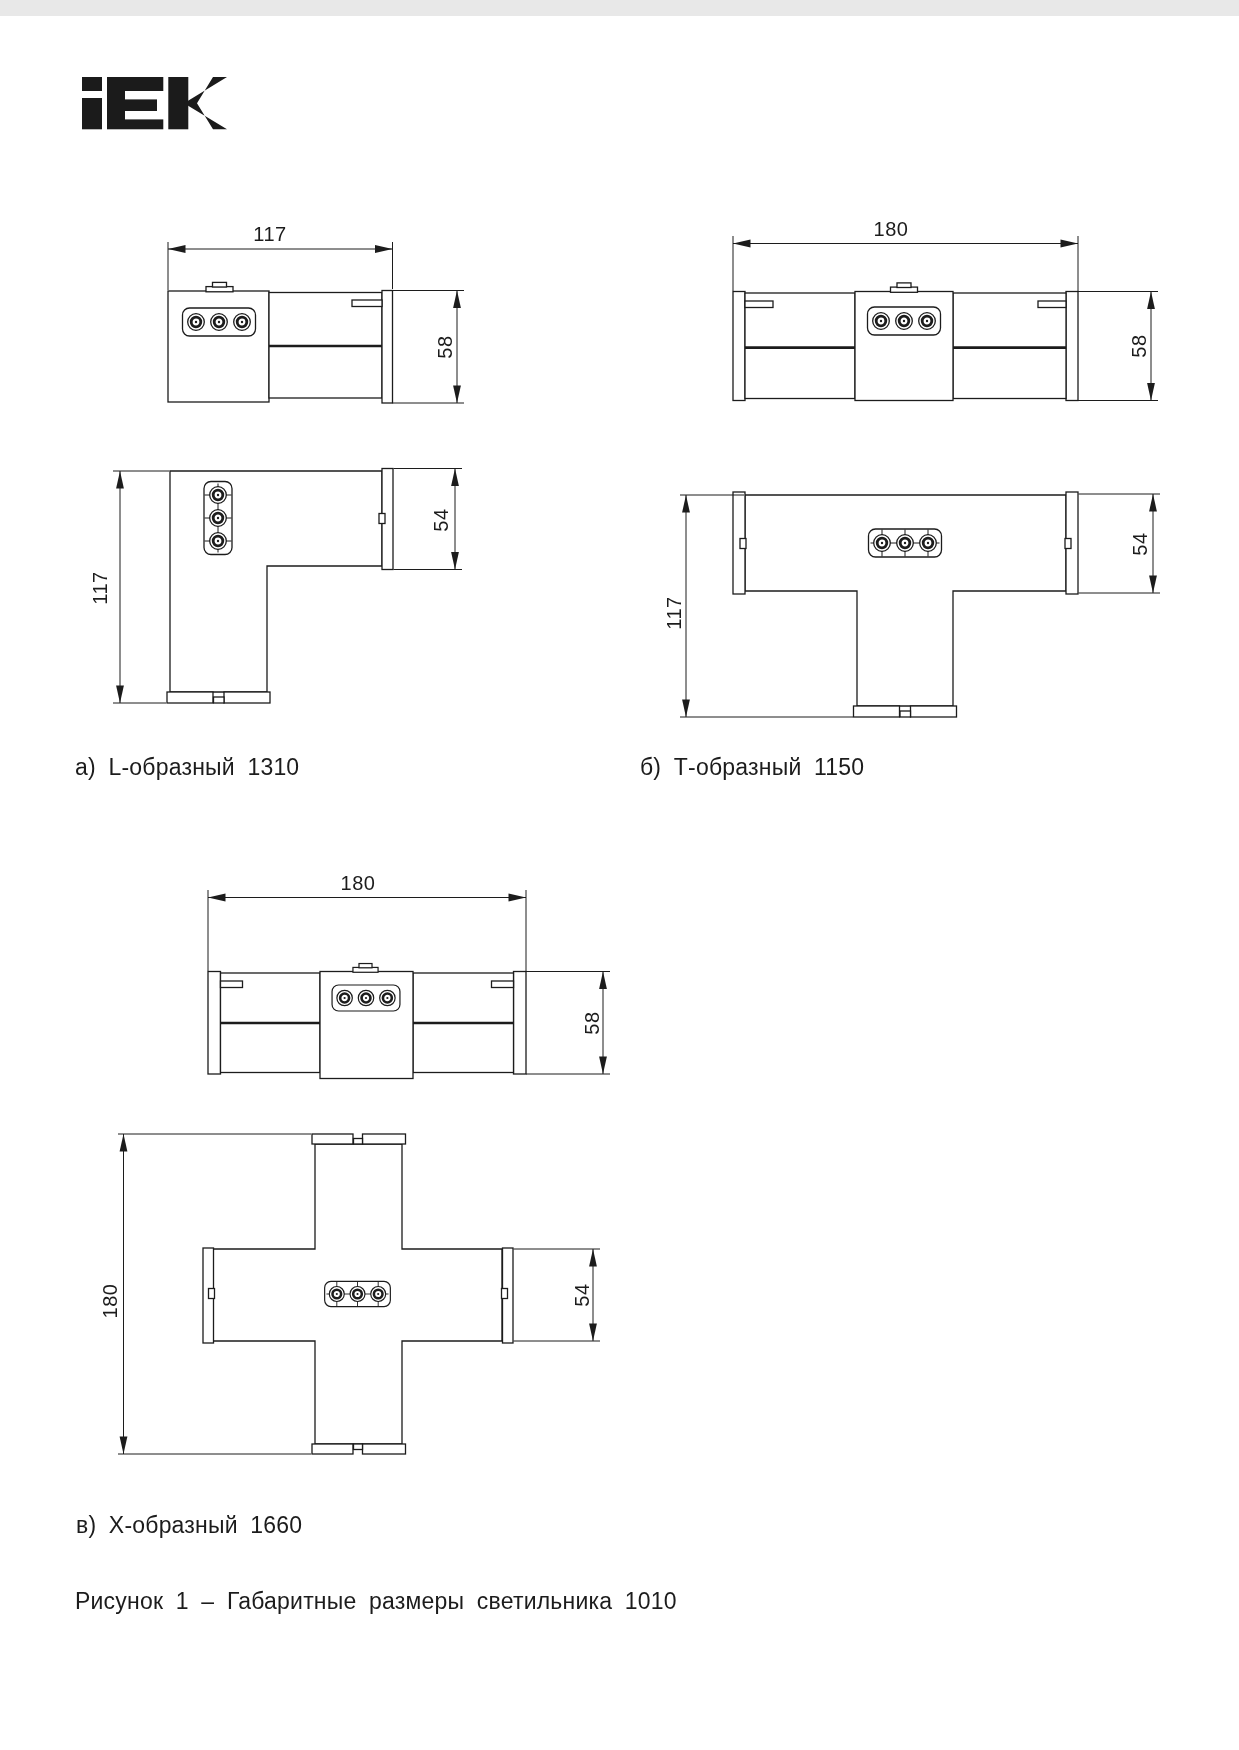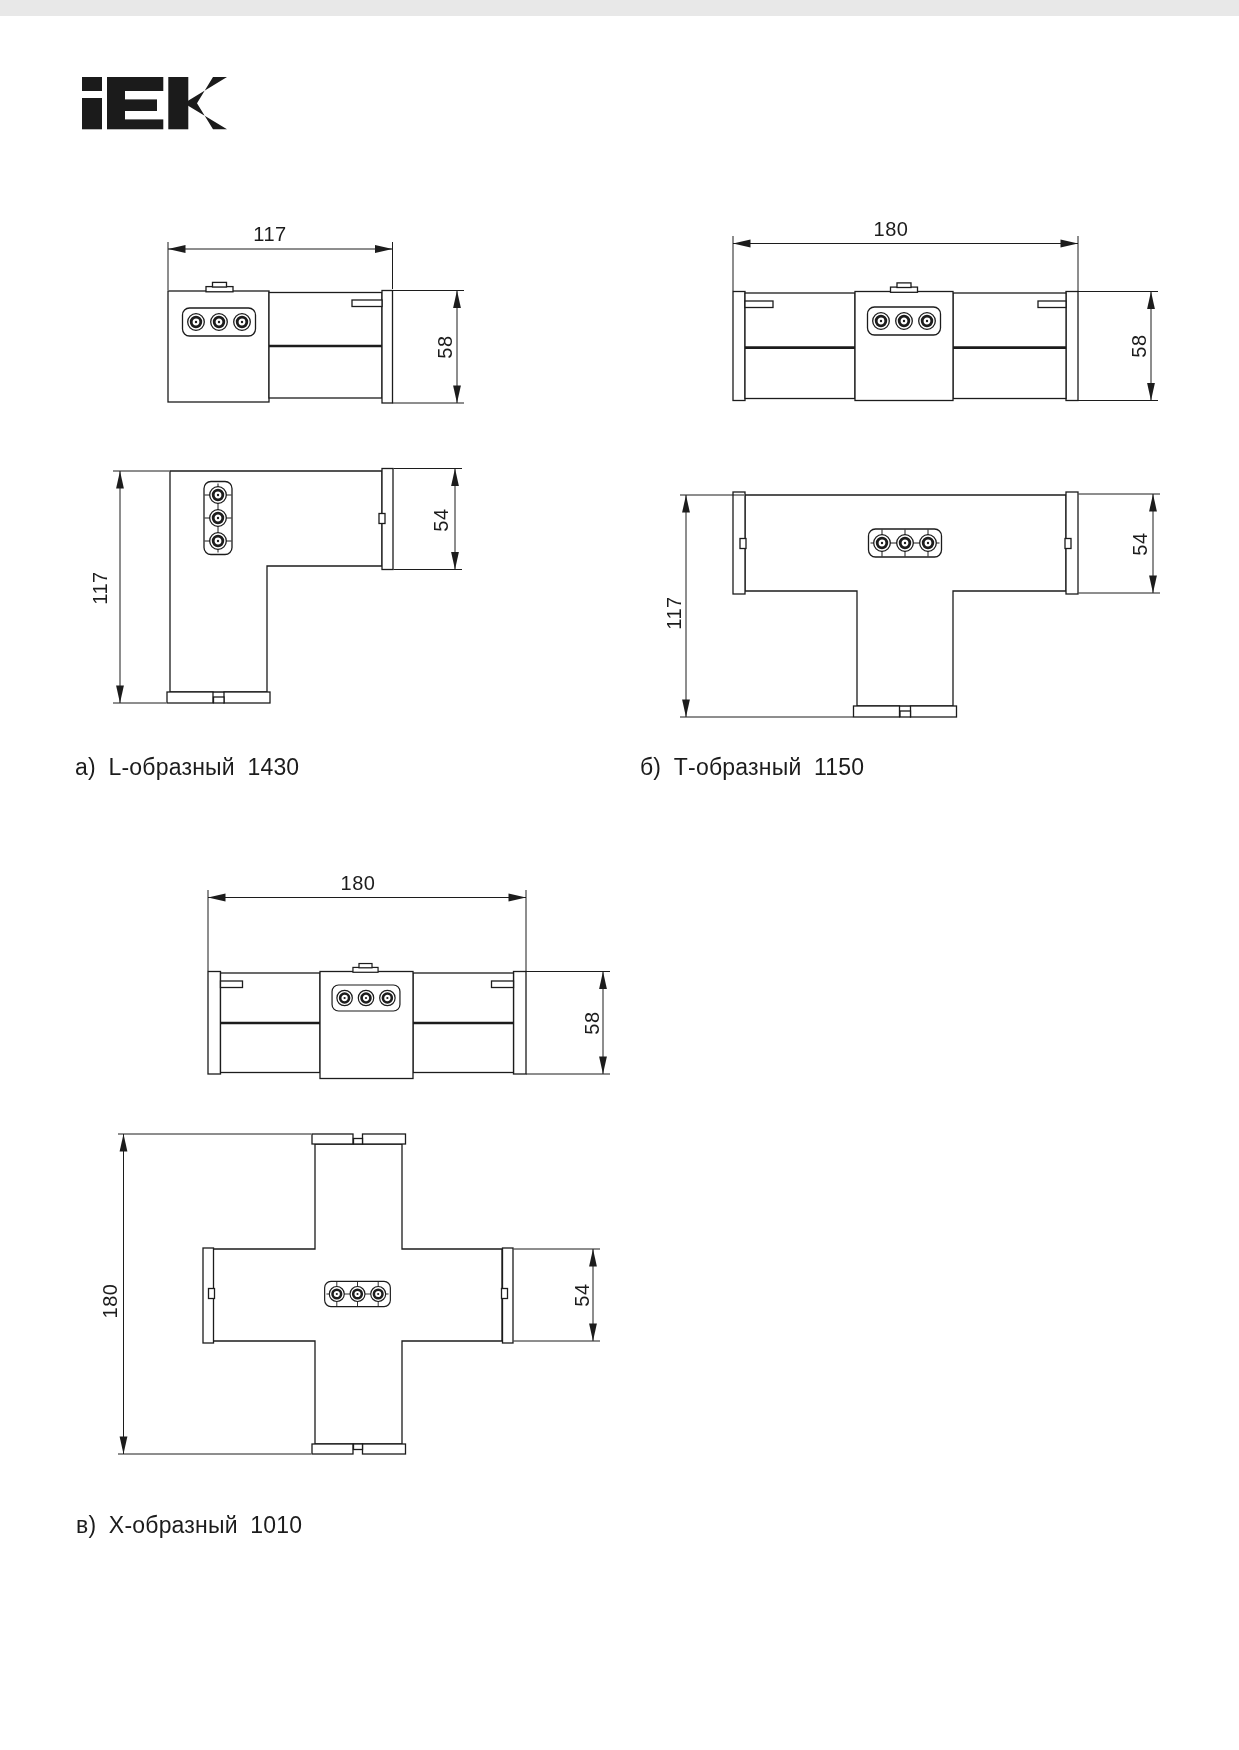--- a/index.html
+++ b/index.html
@@ -229,18 +229,19 @@
   <div class="dim" style="left:891px;top:213px;">180</div>
   <div class="dim vert" style="left:1139px;top:330px;">58</div>
   <div class="dim vert" style="left:674px;top:597px;">117</div>
   <div class="dim vert" style="left:1140px;top:528px;">54</div>
 
   <div class="dim" style="left:358px;top:867px;">180</div>
   <div class="dim vert" style="left:592px;top:1007px;">58</div>
   <div class="dim vert" style="left:110px;top:1285px;">180</div>
   <div class="dim vert" style="left:582px;top:1279px;">54</div>
 
-  <div class="fig-label" style="left:75px;top:738px;">а) L-образный 1430</div>
+  <div class="fig-label" style="left:75px;top:738px;">а) L-образный 1310</div>
   <div class="fig-label" style="left:640px;top:738px;">б) Т-образный 1150</div>
-  <div class="fig-label" style="left:76px;top:1496px;">в) Х-образный 1010</div>
-
+  <div class="fig-label" style="left:76px;top:1496px;">в) Х-образный 1660</div>
+
+  <div class="fig-label" style="left:75px;top:1572px;">Рисунок 1 – Габаритные размеры светильника 1010</div>
 
 </div>
 
 </body></html>

